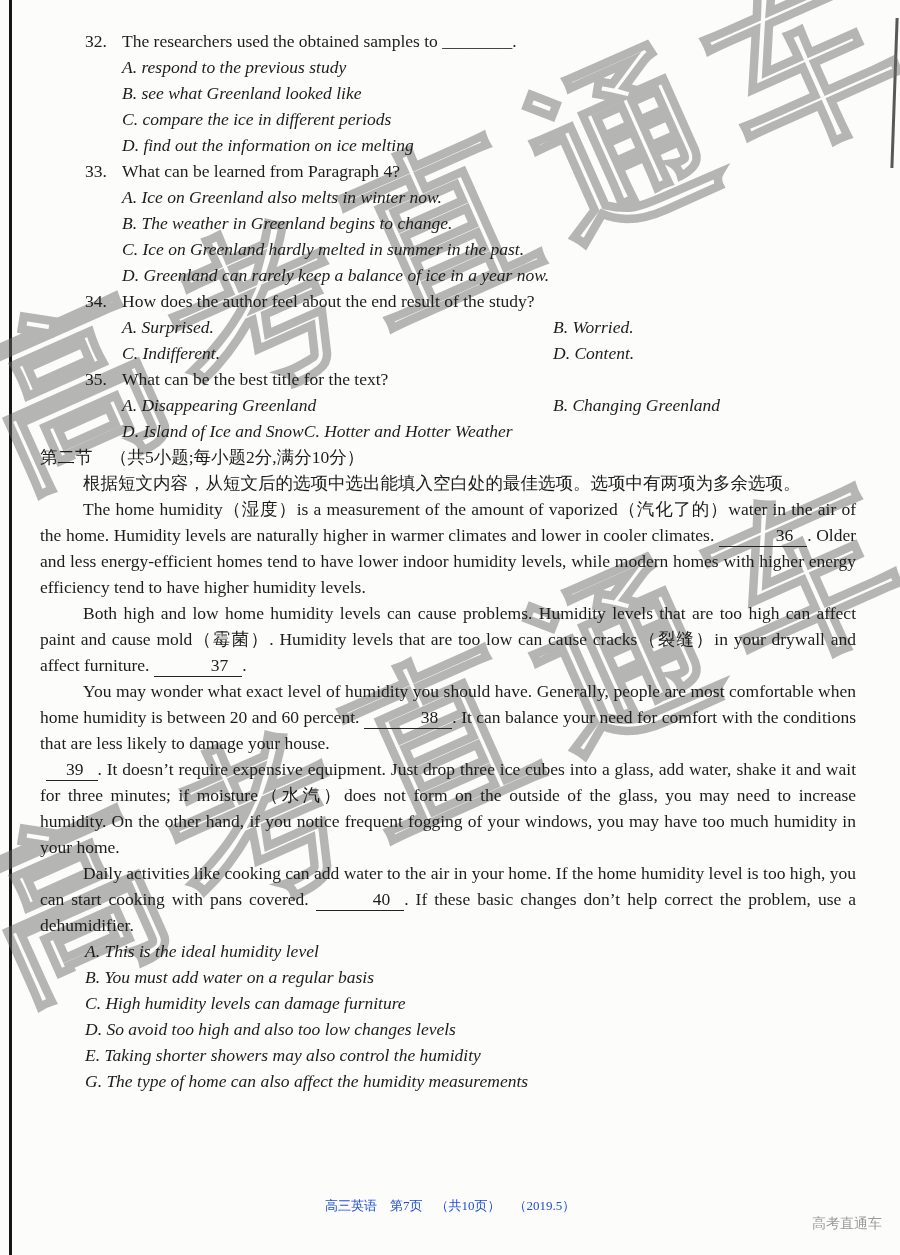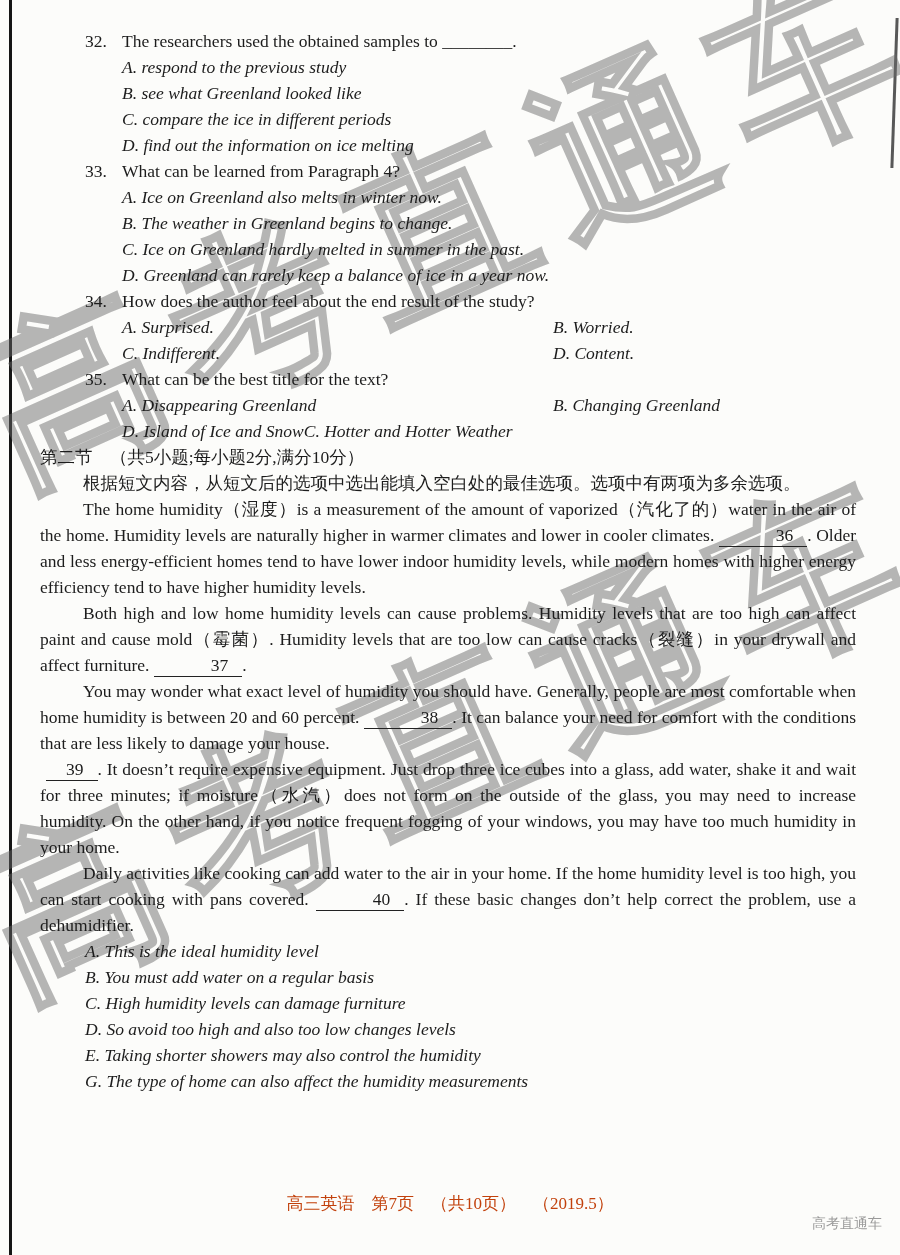--- a/index.html
+++ b/index.html
@@ -56,23 +56,23 @@
   .para.flush{text-indent:6px;}
   .blank{
     display:inline-block;
     padding:0 14px;
     border-bottom:1.5px solid #222;
     line-height:22px;
   }
   .choices{padding-left:45px;}
   .footer{
     position:absolute;left:0;right:0;bottom:40px;
-    text-align:center;font-size:17px;
+    text-align:center;font-size:13px;
     font-family:"Liberation Serif","DejaVu Serif",serif;
-    color:#c2410c;z-index:2;
+    color:#1d4ed8;z-index:2;
   }
   .footer-right{
     position:absolute;right:18px;bottom:22px;
     font-size:14px;color:#9a9a9a;
     font-family:"DejaVu Sans",sans-serif;
     z-index:2;
   }
 </style>
 </head>
 <body>

